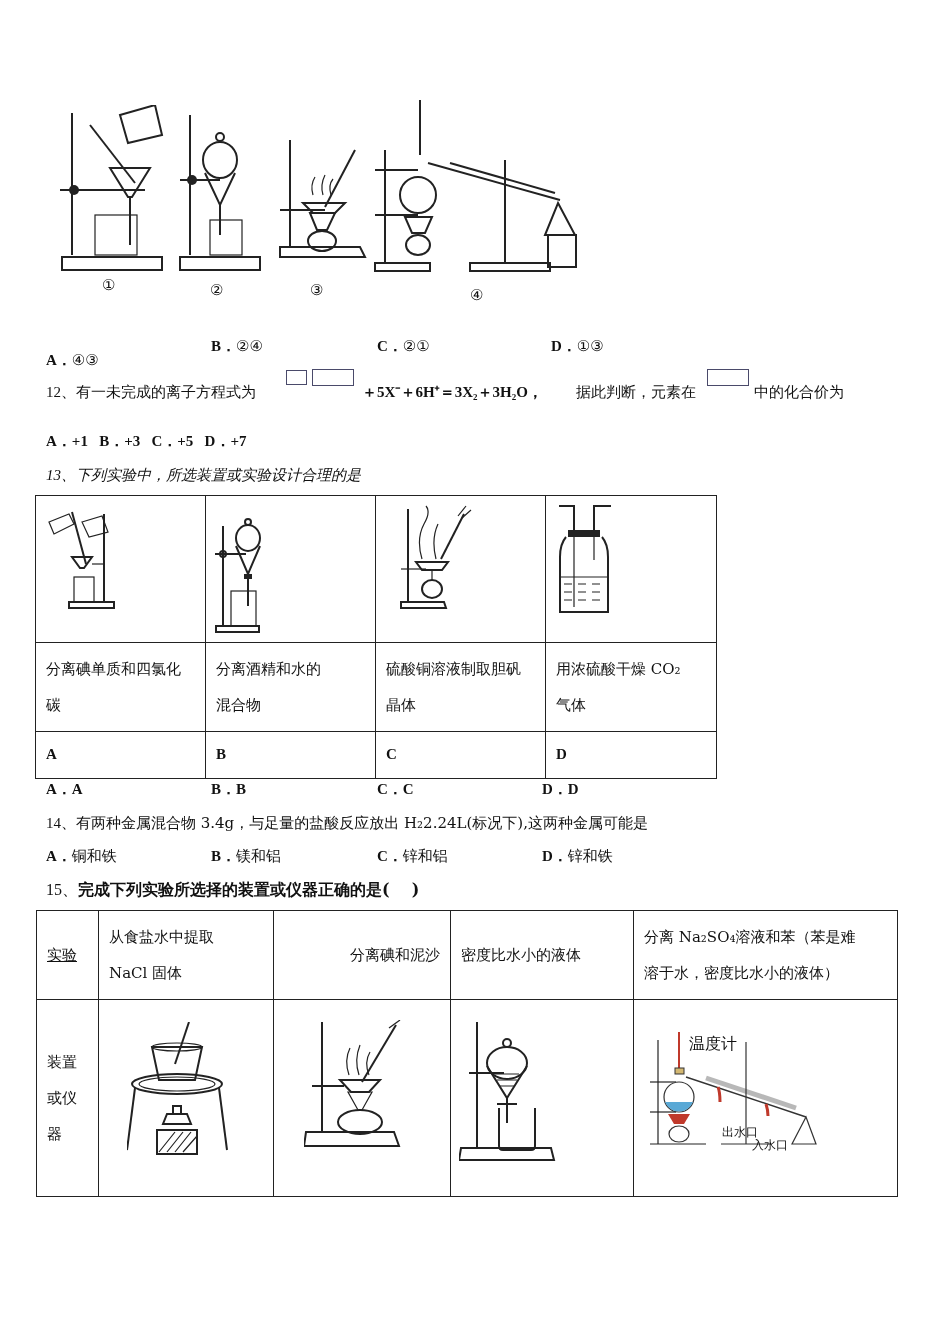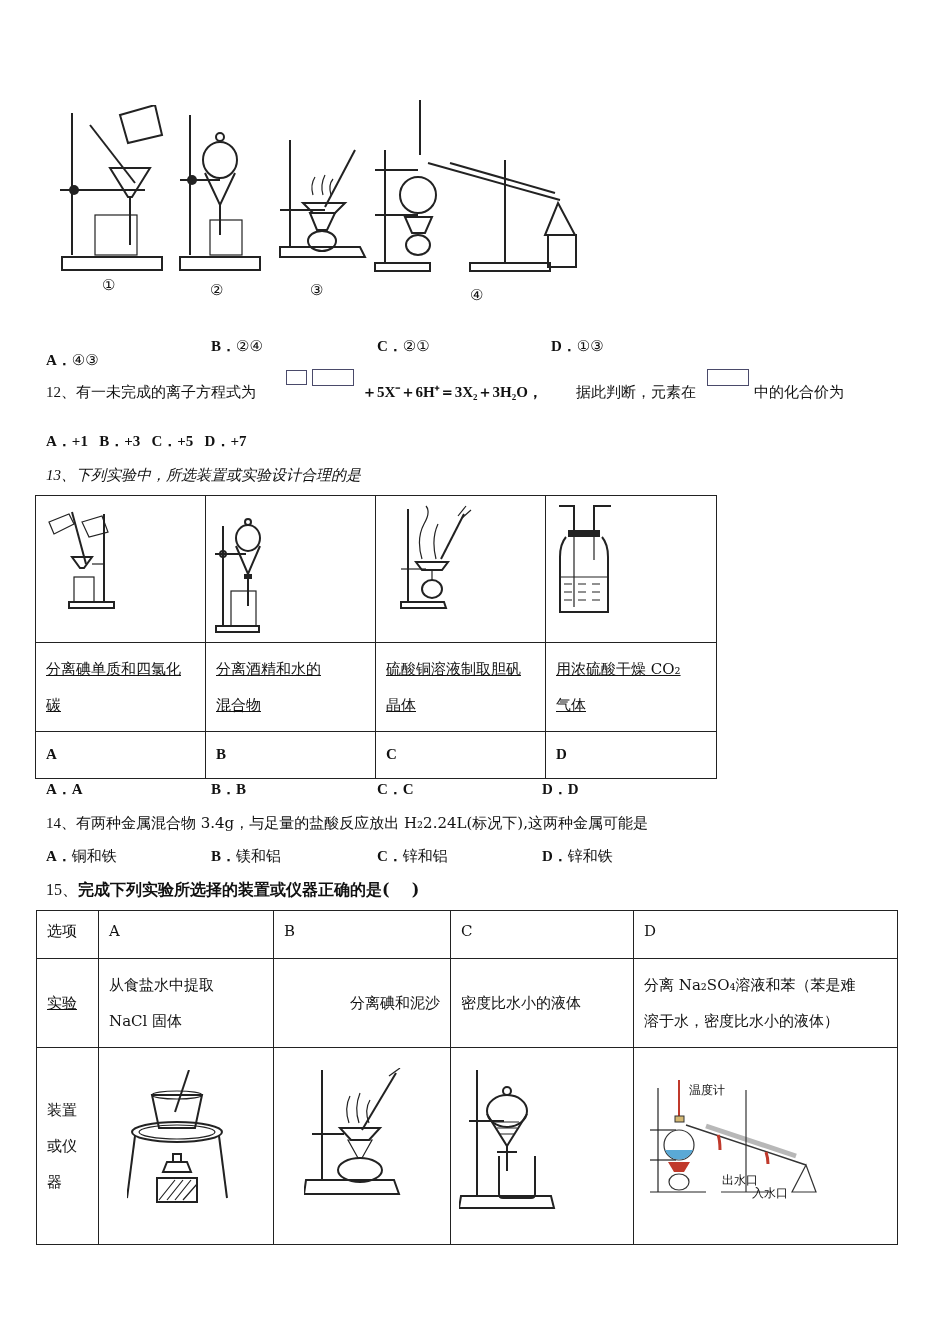--- a/index.html
+++ b/index.html
@@ -163,21 +163,21 @@
         <path class="stroke" d="M55 4 L38 4 L38 35"></path>
         <rect class="fillk" x="12" y="28" width="32" height="7"></rect>
         <path class="stroke" d="M10 35 Q4 42 4 55 L4 110 L52 110 L52 55 Q52 42 46 35"></path>
         <line class="thin" x1="18" y1="35" x2="18" y2="105"></line>
         <line class="thin" x1="38" y1="35" x2="38" y2="58"></line>
         <line class="thin" x1="4" y1="75" x2="52" y2="75"></line>
         <path class="thin" d="M8 82 L16 82 M22 82 L30 82 M36 82 L44 82 M8 90 L16 90 M22 90 L30 90 M36 90 L44 90 M8 98 L16 98 M22 98 L30 98 M36 98 L44 98"></path>
       </svg>
     </td>
   </tr>
-  <tr style="height:85px;text-decoration:underline;">
+  <tr style="height:85px;">
     <td>
           <div class="cell-text">
             <div>分离碘单质和四氯化</div>
             <div>碳</div>
           </div>
         </td>
     <td>
           <div class="cell-text">
             <div>分离酒精和水的</div>
             <div>混合物</div>
@@ -232,37 +232,20 @@
 
 <table class="grid" style="left:36px; top:910px; width:861px;">
   <colgroup>
       <col style="width:62px">
       <col style="width:175px">
       <col style="width:177px">
       <col style="width:183px">
       <col style="width:264px">
     </colgroup>
   <tbody>
-      <tr style="height:48px;">
-    <td>
-          <div class="cell-text" style="line-height:20px; padding-top:10px;">选项</div>
-        </td>
-    <td>
-          <div class="cell-text" style="line-height:20px; padding-top:10px;">A</div>
-        </td>
-    <td>
-          <div class="cell-text" style="line-height:20px; padding-top:10px;">B</div>
-        </td>
-    <td>
-          <div class="cell-text" style="line-height:20px; padding-top:10px;">C</div>
-        </td>
-    <td>
-          <div class="cell-text" style="line-height:20px; padding-top:10px;">D</div>
-        </td>
-  </tr>
   <tr style="height:86px;">
     <td style="vertical-align:middle;">
           <div class="cell-text" style="line-height:20px;text-decoration:underline;">实验</div>
         </td>
     <td>
           <div class="cell-text">
             <div>从食盐水中提取</div>
             <div>NaCl 固体</div>
           </div>
         </td>
@@ -342,19 +325,19 @@
         <path d="M22 82 L44 82 L38 92 L28 92 Z" fill="#c0392b"></path>
         <ellipse cx="33" cy="102" rx="10" ry="8" fill="none" stroke="#333" stroke-width="1.2"></ellipse>
         <line x1="40" y1="45" x2="160" y2="85" stroke="#333" stroke-width="1.5"></line>
         <line x1="60" y1="46" x2="150" y2="76" stroke="#333" stroke-width="5" stroke-opacity="0.35"></line>
         <line x1="100" y1="10" x2="100" y2="112" stroke="#333" stroke-width="1.2"></line>
         <line x1="75" y1="112" x2="125" y2="112" stroke="#333" stroke-width="1.2"></line>
         <path d="M72 55 Q74 60 74 70" stroke="#c0392b" stroke-width="3" fill="none"></path>
         <path d="M120 72 Q122 78 122 84" stroke="#c0392b" stroke-width="3" fill="none"></path>
         <path d="M160 85 L170 112 L146 112 Z" fill="#fff" stroke="#333" stroke-width="1.2"></path>
       </svg>
-      <div class="abs" style="left:55px; top:34px; font-family:'DejaVu Sans', sans-serif; font-size:12px;">温度计</div>
+      <div class="abs" style="left:55px; top:34px; font-family:'DejaVu Sans', sans-serif; font-size:16px;">温度计</div>
       <div class="abs" style="left:88px; top:124px; font-family:'DejaVu Sans', sans-serif; font-size:12px;">出水口</div>
       <div class="abs" style="left:118px; top:137px; font-family:'DejaVu Sans', sans-serif; font-size:12px;">入水口</div>
     </td>
   </tr>
 </tbody>
   </table>
 
 </body></html>

